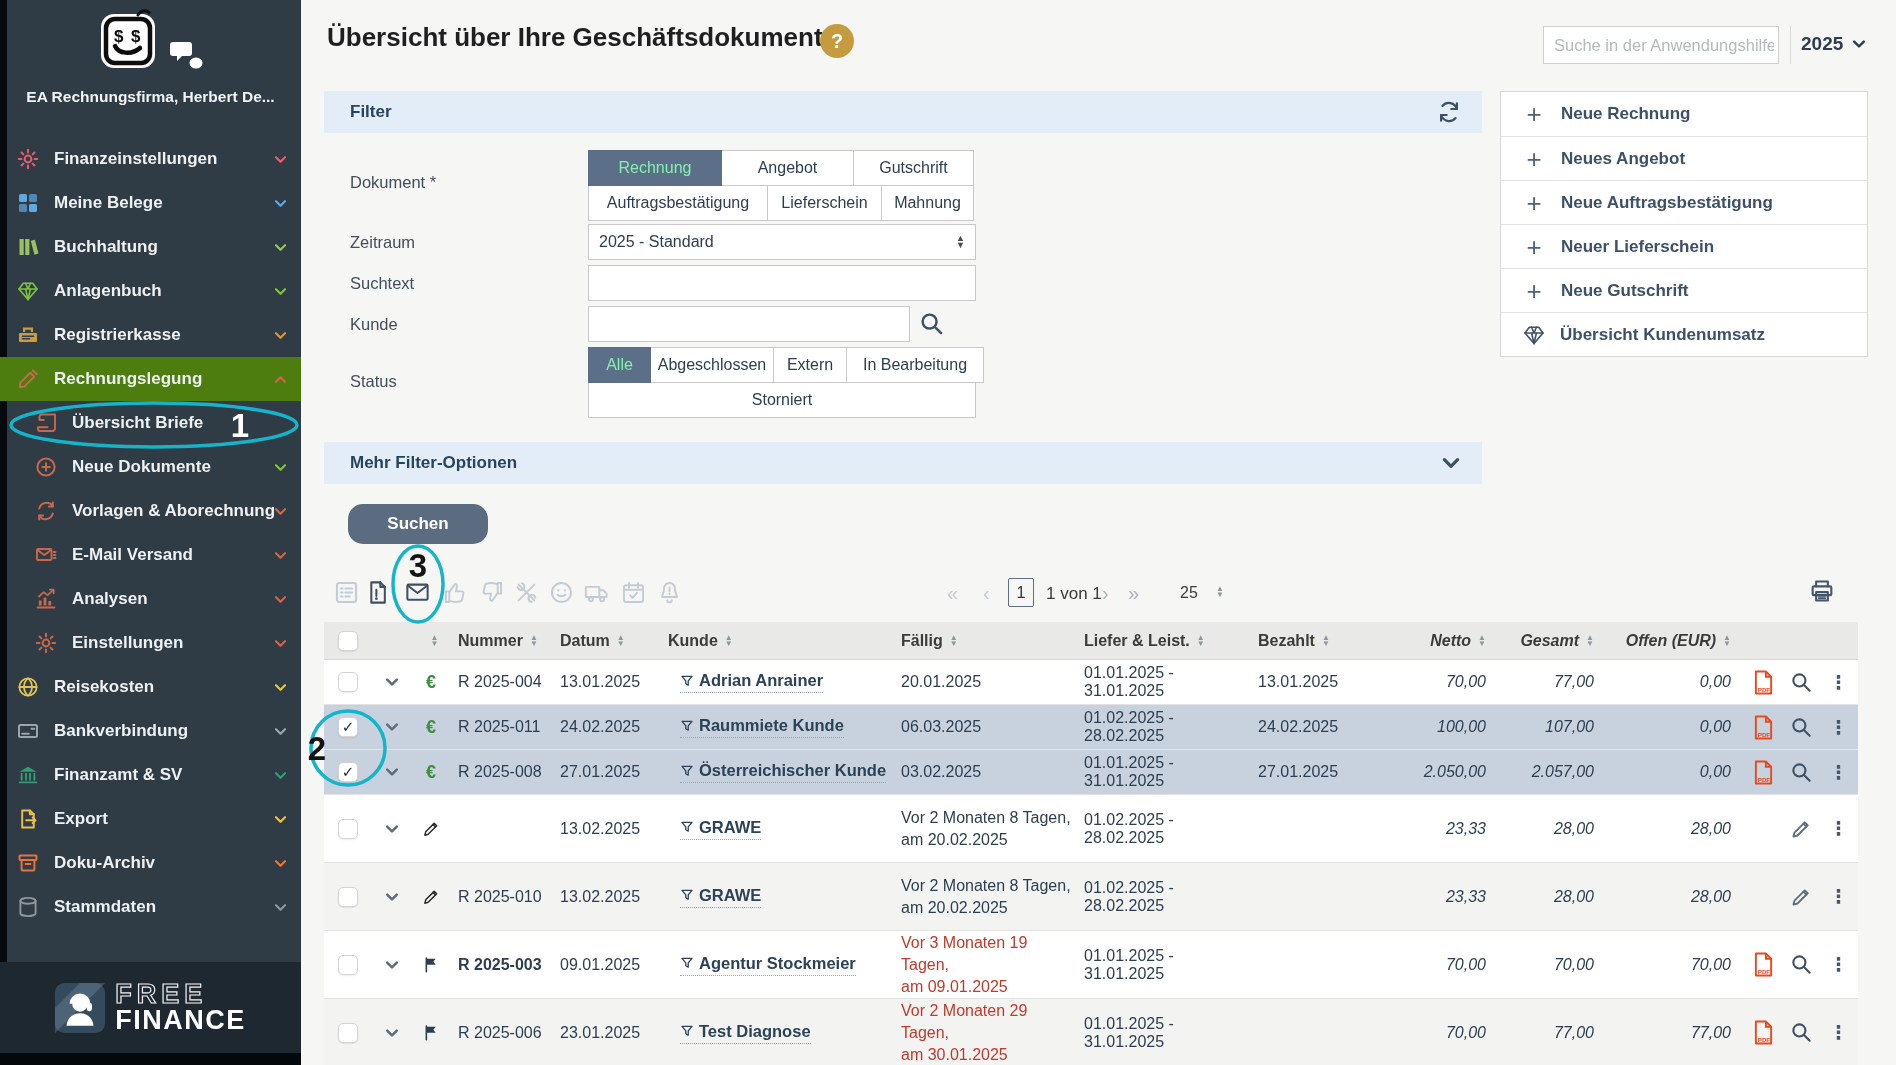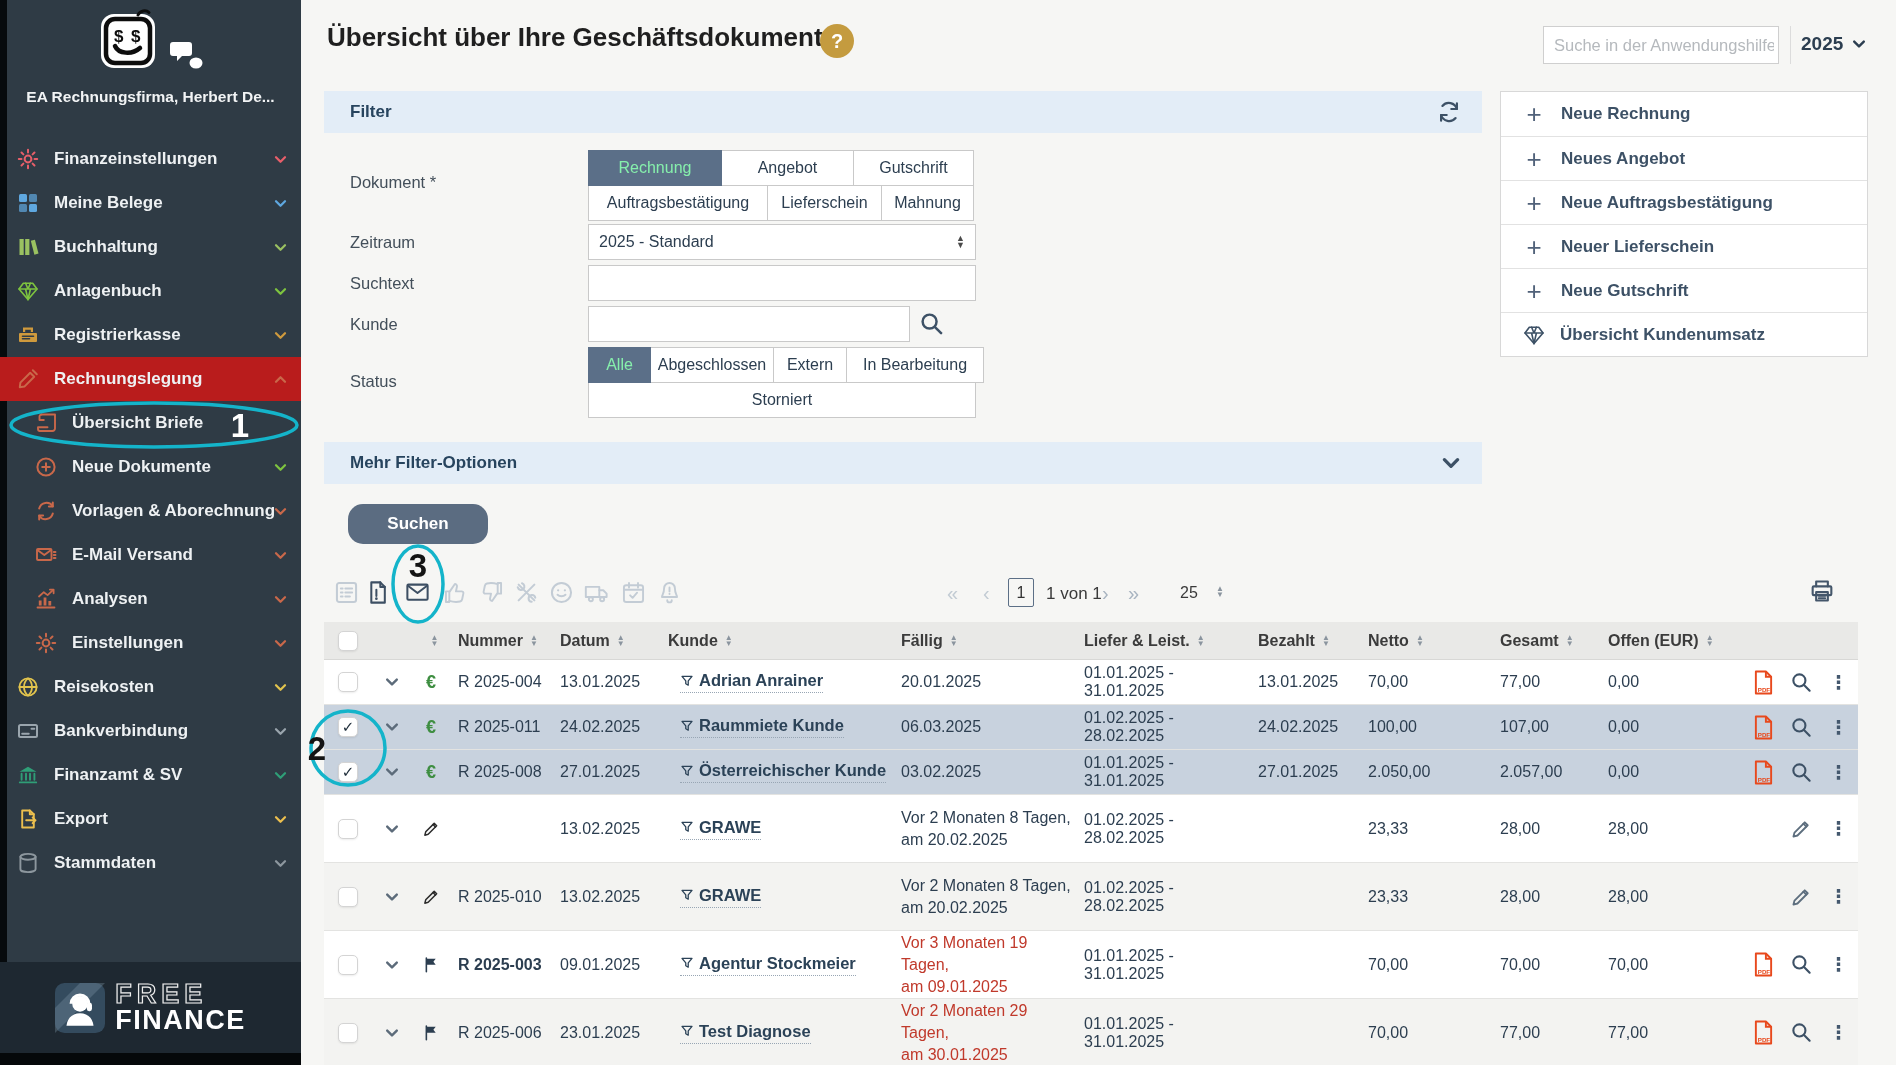--- a/index.html
+++ b/index.html
@@ -9,21 +9,21 @@
 
   
   #sidebar { position:absolute; left:0; top:0; width:301px; height:1065px; background:#2f3b45; }
   #sidebar::before { content:""; position:absolute; left:0; top:0; width:7px; height:100%; background:#060a0d; }
   #logo-row { position:absolute; left:0; top:8px; width:100%; display:flex; justify-content:center; align-items:flex-end; gap:6px; }
   #logo-face { width:64px; height:64px; }
   #logo-chat { width:36px; height:30px; margin-bottom:2px; }
   #company { position:absolute; left:0; top:88px; width:100%; text-align:center; color:#f2f4f5; font-size:15.5px; font-weight:bold; white-space:nowrap; overflow:hidden; padding:0 8px; }
   #nav { position:absolute; left:0; top:137px; width:100%; }
   .nav-item { position:relative; height:44px; display:flex; align-items:center; cursor:pointer; }
-  .nav-item.active { background:#b91c1c; }
+  .nav-item.active { background:#4d7c0f; }
   .nav-item .nicon { width:24px; height:24px; margin-left:16px; flex:0 0 24px; }
   .nav-item.lvl1 .nicon { margin-left:34px; }
   .nav-item .nlabel { color:#eef1f3; font-size:17px; font-weight:bold; margin-left:14px; white-space:nowrap; }
   .nav-item .nchev { position:absolute; right:13px; width:15px; height:15px; }
   .nav-item .nchev.up { transform:rotate(180deg); }
   #brand { position:absolute; left:0; top:962px; width:100%; height:91px; background:#1e2831; display:flex; align-items:center; justify-content:center; gap:10px; }
   #brand-icon { width:50px; height:50px; }
   .brand-free { font-size:27px; font-weight:600; letter-spacing:5px; color:transparent; -webkit-text-stroke:1.2px #ededed; line-height:26px; }
   .brand-finance { font-size:27px; font-weight:800; color:#fff; letter-spacing:1.5px; line-height:27px; }
   #bottom-bar { position:absolute; left:0; top:1053px; width:301px; height:12px; background:#05080a; }
@@ -73,21 +73,21 @@
   .trow { display:flex; width:1534px; }
   #thead { height:38px; background:#e9e9e7; border-bottom:1px solid #d8d8d6; }
   .th { display:flex; align-items:center; font-size:16px; font-weight:bold; color:#3b3b3b; padding-left:8px; }
   .th .sorter { margin-left:7px; }
   .td { display:flex; align-items:center; font-size:16px; color:#2c3e50; padding-left:8px; overflow:hidden; }
   .tbody-row { background:#fff; border-bottom:1px solid #e3e3e1; }
   .tbody-row.zebra { background:#f3f3f1; }
   .tbody-row.selected { background:#c8d2de; }
   .cb { width:20px; height:20px; background:#fff; border:1px solid #d4d4d4; border-radius:5px; display:flex; align-items:center; justify-content:center; font-size:15px; font-weight:bold; color:#1c2b38; cursor:pointer; box-shadow:0 1px 2px rgba(0,0,0,.08); }
   .center { justify-content:center; padding-left:0; }
-  .right { padding-right:6px; }
+  .right { justify-content:flex-end; padding-right:6px;font-style:italic; }
   .euro { color:#3e8e41; font-size:18px; font-weight:bold; }
   .cust { display:inline-flex; align-items:center; gap:5px; border-bottom:1.5px dotted #98a6b4; padding-bottom:2px; cursor:pointer; }
   .cust .cname { font-size:16.5px; font-weight:bold; color:#2b4257; white-space:nowrap; }
   .due { line-height:22px; }
   .due.red { color:#c0392b; }
   .dots { font-size:19px; font-weight:bold; color:#44586e; cursor:pointer; }
   .act { display:flex; align-items:center; justify-content:flex-end; gap:16px; padding-right:10px; width:100%; }
   .aicon { cursor:pointer; }
   .rchev { width:16px; height:16px; color:#5c6b7a; cursor:pointer; }
 
@@ -352,20 +352,35 @@
       <div class="nav-item">
         <span class="nicon" style="color: rgb(236, 191, 78);">
           <svg viewBox="0 0 24 24" fill="none" stroke="currentColor" stroke-width="1.9" stroke-linecap="round" stroke-linejoin="round">
             <path d="M13.8 3.5H6.2v17h11.6V7.3z"></path>
             <path d="M13.8 3.5v3.8h4"></path>
             <path d="M10.2 13.3h9.3M19.5 13.3l-2.9-2.9M19.5 13.3l-2.9 2.9"></path>
           </svg>
         </span>
         <span class="nlabel">Export</span>
         <span class="nchev" style="color: rgb(236, 191, 78);">
+          <svg viewBox="0 0 16 16" fill="none" stroke="currentColor" stroke-width="2.4" stroke-linecap="round" stroke-linejoin="round">
+            <path d="M3.2 5.6l4.8 4.8 4.8-4.8"></path>
+          </svg>
+        </span>
+      </div>
+      <div class="nav-item">
+        <span class="nicon" style="color: rgb(232, 116, 60);">
+          <svg viewBox="0 0 24 24" fill="none" stroke="currentColor" stroke-width="2" stroke-linecap="round" stroke-linejoin="round">
+            <rect x="3.5" y="4.5" width="17" height="4.6" rx=".8"></rect>
+            <path d="M5.6 9.1v9.3a1.1 1.1 0 001.1 1.1h10.6a1.1 1.1 0 001.1-1.1V9.1"></path>
+            <path d="M9.6 13h4.8"></path>
+          </svg>
+        </span>
+        <span class="nlabel">Doku-Archiv</span>
+        <span class="nchev" style="color: rgb(232, 116, 60);">
           <svg viewBox="0 0 16 16" fill="none" stroke="currentColor" stroke-width="2.4" stroke-linecap="round" stroke-linejoin="round">
             <path d="M3.2 5.6l4.8 4.8 4.8-4.8"></path>
           </svg>
         </span>
       </div>
       <div class="nav-item">
         <span class="nicon" style="color: rgb(141, 151, 158);">
           <svg viewBox="0 0 24 24" fill="none" stroke="currentColor" stroke-width="1.9" stroke-linecap="round" stroke-linejoin="round">
             <ellipse cx="12" cy="5.8" rx="7.6" ry="2.9"></ellipse>
             <path d="M4.4 5.8v12.4c0 1.6 3.4 2.9 7.6 2.9s7.6-1.3 7.6-2.9V5.8"></path>

